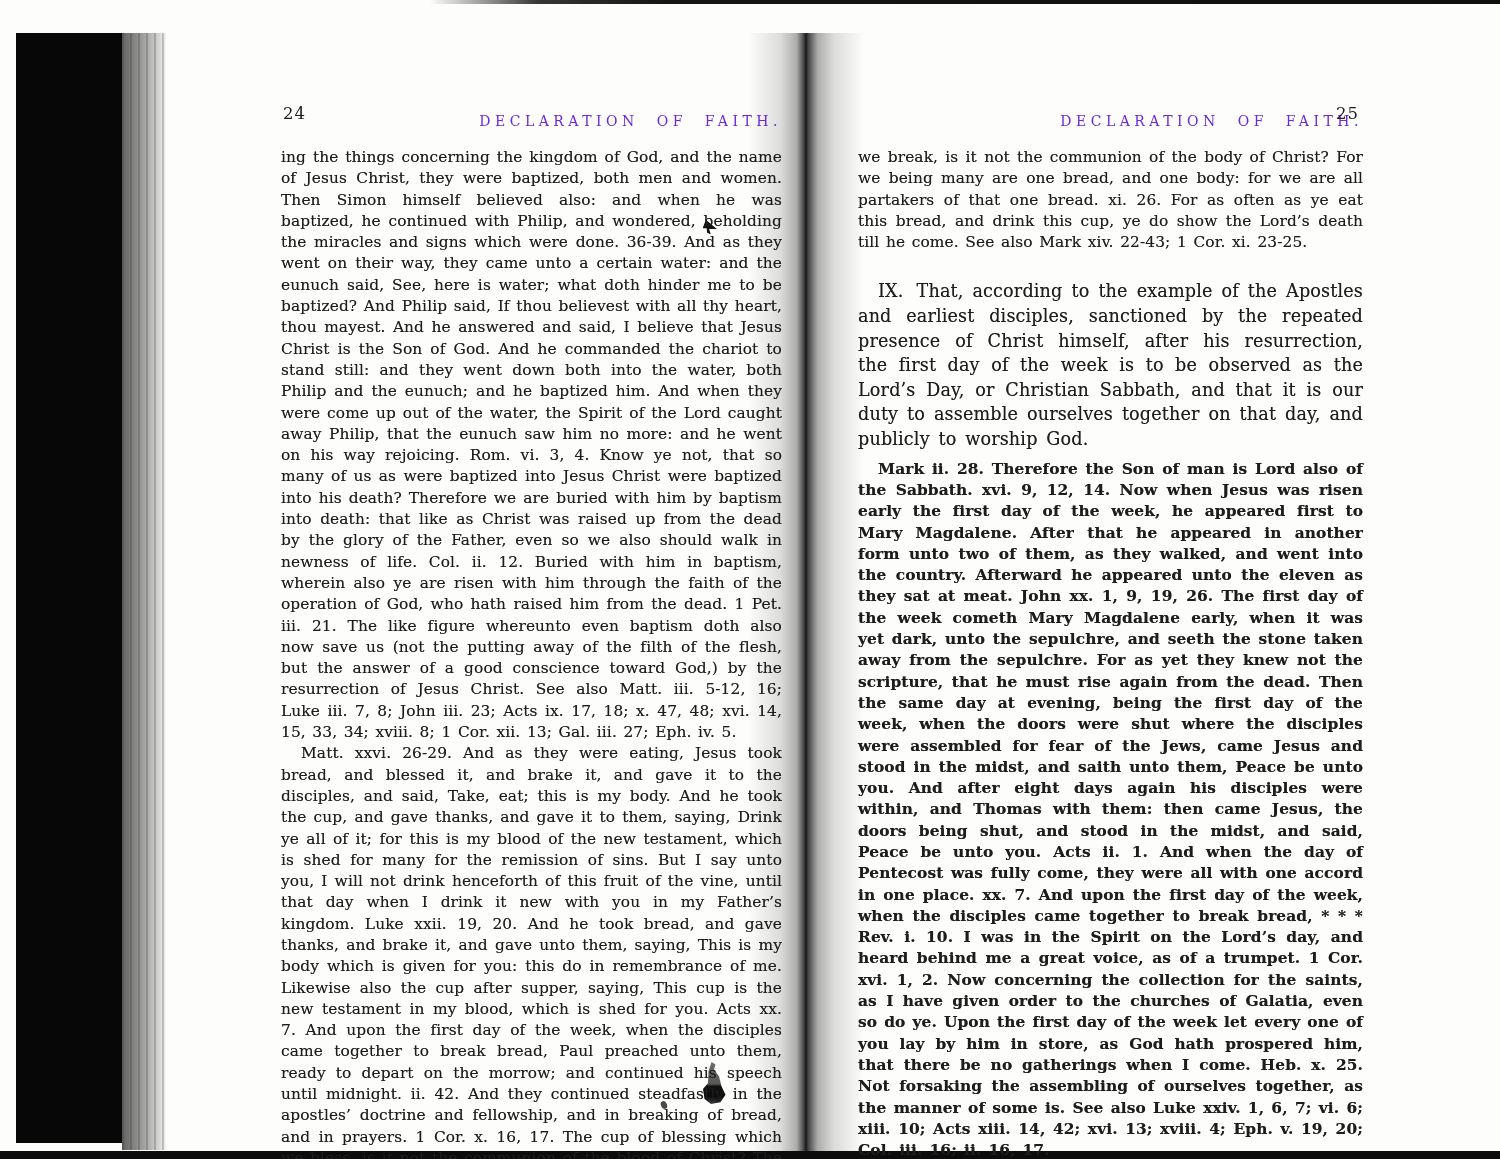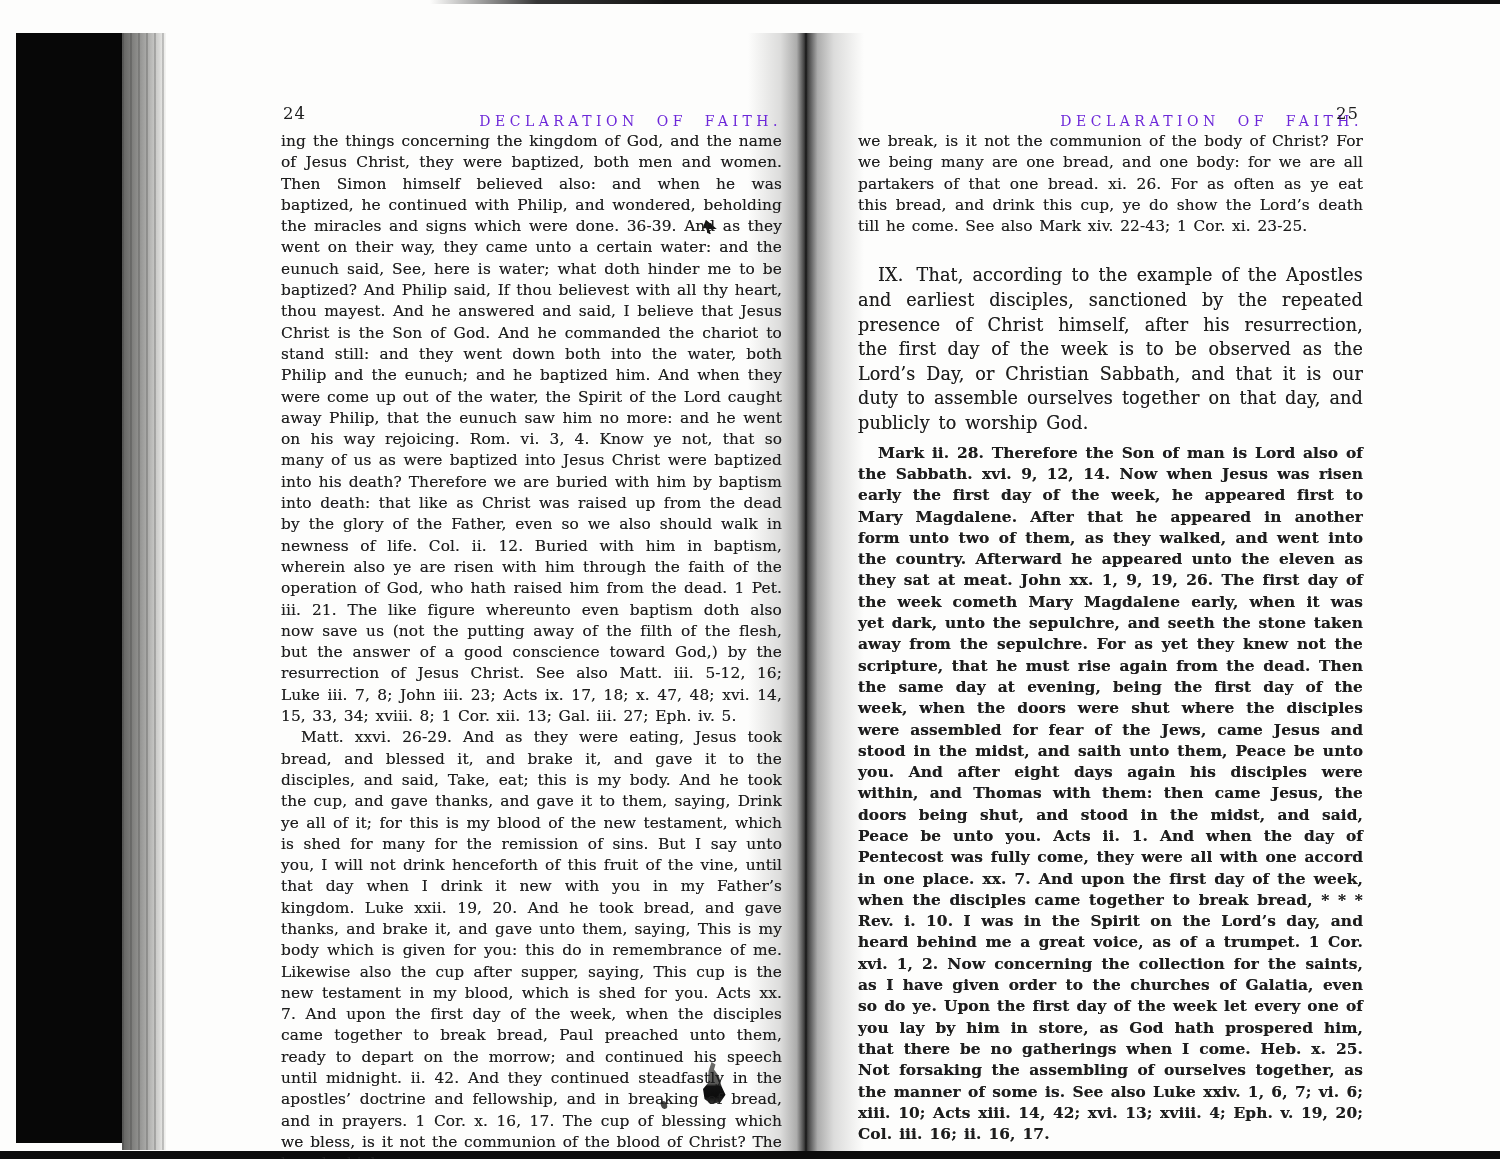--- a/index.html
+++ b/index.html
@@ -112,21 +112,21 @@
 
   .body-text {
     margin: 0;
     font-size: 15.4px;
     line-height: 21.3px;
     text-align: justify;
     word-spacing: 1.6px;
     letter-spacing: 0.1px;
     text-shadow: 0 0 0.4px rgba(20,20,20,0.55);
   }
-  .first-block { }
+  .first-block { margin-top: 16px; }
   .indented { text-indent: 20px; }
 
   .article {
     margin: 0;
     margin-top: 26px;
     font-size: 17.6px;
     line-height: 24.6px;
     text-align: justify;
     text-indent: 20px;
     word-spacing: 3px;

